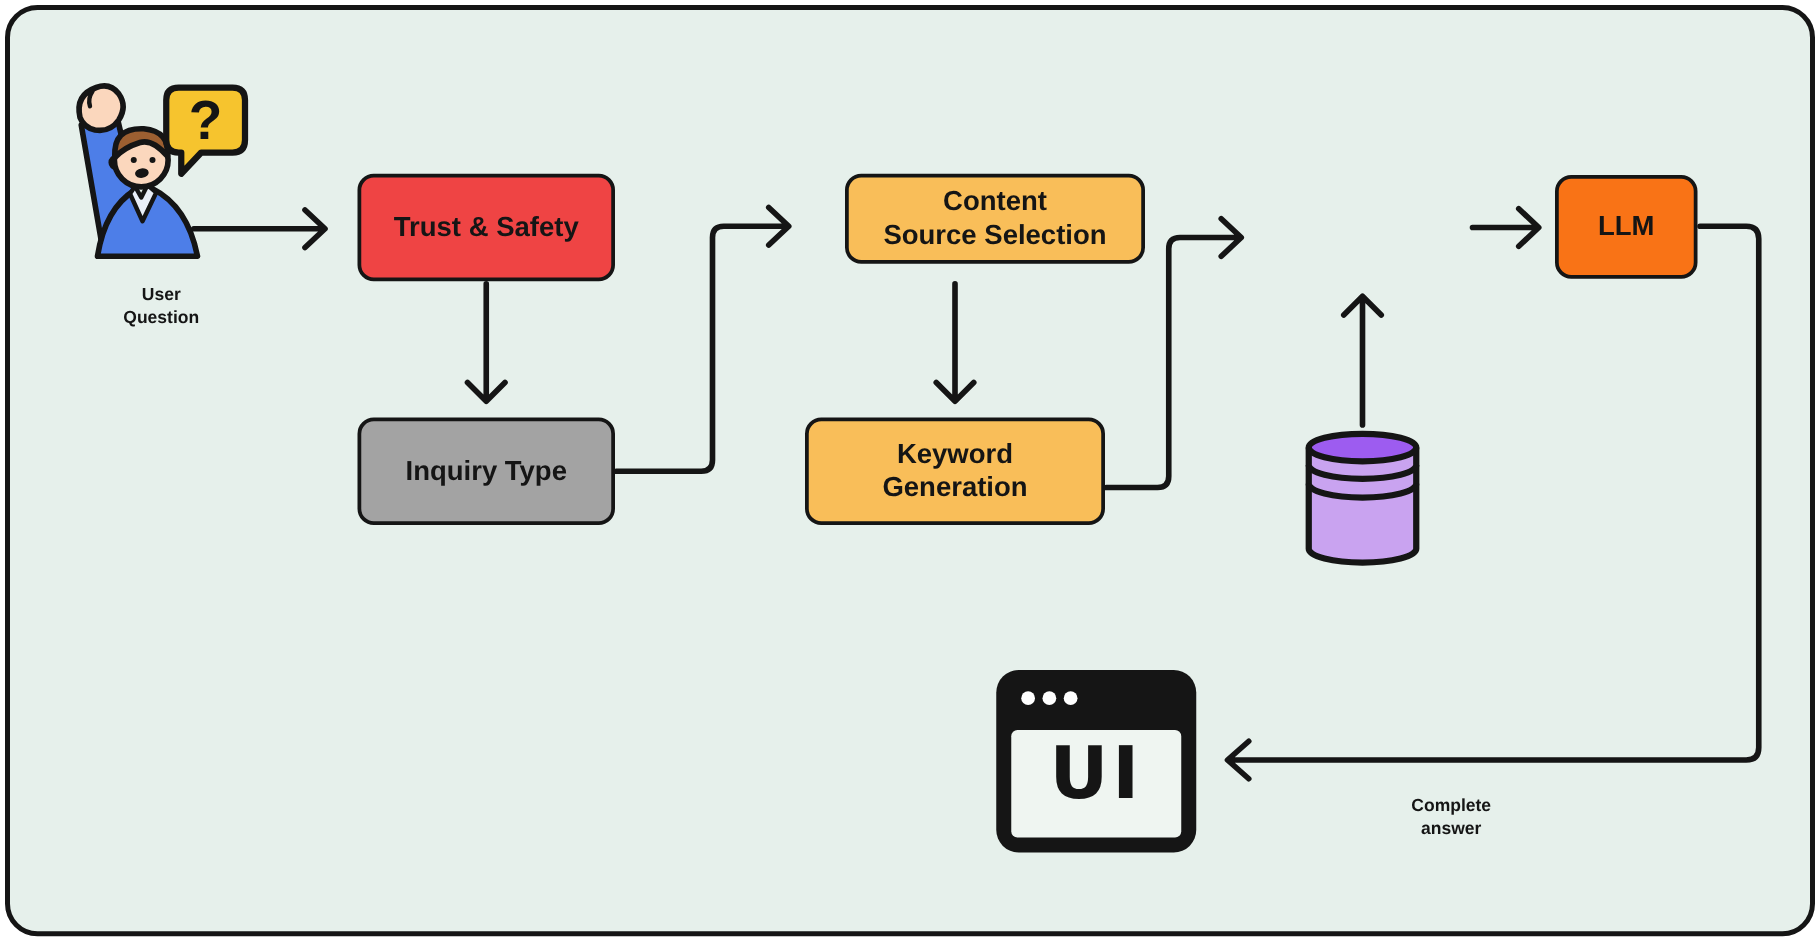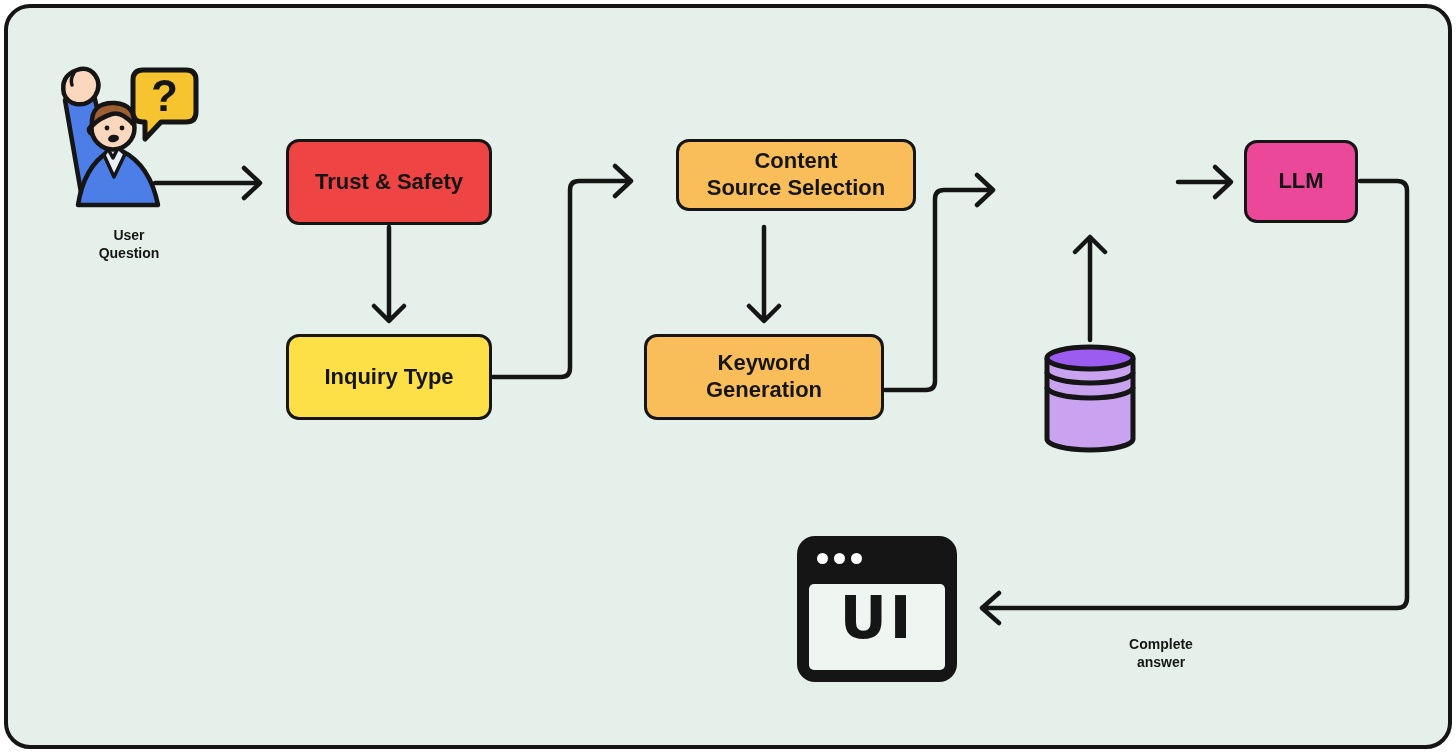--- a/index.html
+++ b/index.html
@@ -79,36 +79,36 @@
 
       <path d="M 91 12 H 134 Q 144 12 144 22 V 54 Q 144 64 134 64 H 109 L 93 81 L 93 64 H 91 Q 81 64 81 54 V 22 Q 81 12 91 12 Z" stroke="#151515" stroke-width="5" stroke-linejoin="round" style="fill: rgb(246, 196, 46);"></path>
       <text x="112.5" y="53" text-anchor="middle" font-size="44" font-weight="700" fill="#151515">?</text>
     </svg>
   </div>
 
   <div class="node" style="left: 286px; top: 139px; width: 206px; height: 86px; background-color: #ef4444;">
     <span>Trust &amp; Safety</span>
   </div>
 
-  <div class="node" style="left: 286px; top: 334px; width: 206px; height: 86px; background-color: #fde047;">
+  <div class="node" style="left: 286px; top: 334px; width: 206px; height: 86px; background-color: #a3a3a3;">
     <span>Inquiry Type</span>
   </div>
 
   <div class="node" style="left: 676px; top: 139px; width: 240px; height: 72px; background-color: rgb(249, 190, 89);">
     <span>Content
 Source Selection</span>
   </div>
 
   <div class="node" style="left: 644px; top: 334px; width: 240px; height: 86px; background-color: rgb(249, 190, 89);">
     <span>Keyword
 Generation</span>
   </div>
 
 
-  <div class="node" style="left: 1244px; top: 140px; width: 114px; height: 83px; background-color: #ec4899;">
+  <div class="node" style="left: 1244px; top: 140px; width: 114px; height: 83px; background-color: #f97316;">
     <span>LLM</span>
   </div>
 
   <div class="icon-wrap" style="left:1042px; top:344px; width:96px; height:112px;">
     <svg width="96" height="112" viewBox="0 0 96 112">
       <path d="M 5 14 V 95 a 43 11 0 0 0 86 0 V 14" stroke="#151515" stroke-width="5" stroke-linejoin="round" style="fill: rgb(201, 163, 240);"></path>
       <ellipse cx="48" cy="14" rx="43" ry="11" stroke="#151515" stroke-width="5" style="fill: rgb(157, 92, 240);"></ellipse>
       <path d="M 5 28 a 43 11 0 0 0 86 0" fill="none" stroke="#151515" stroke-width="5"></path>
       <path d="M 5 43 a 43 11 0 0 0 86 0" fill="none" stroke="#151515" stroke-width="5"></path>
     </svg>

